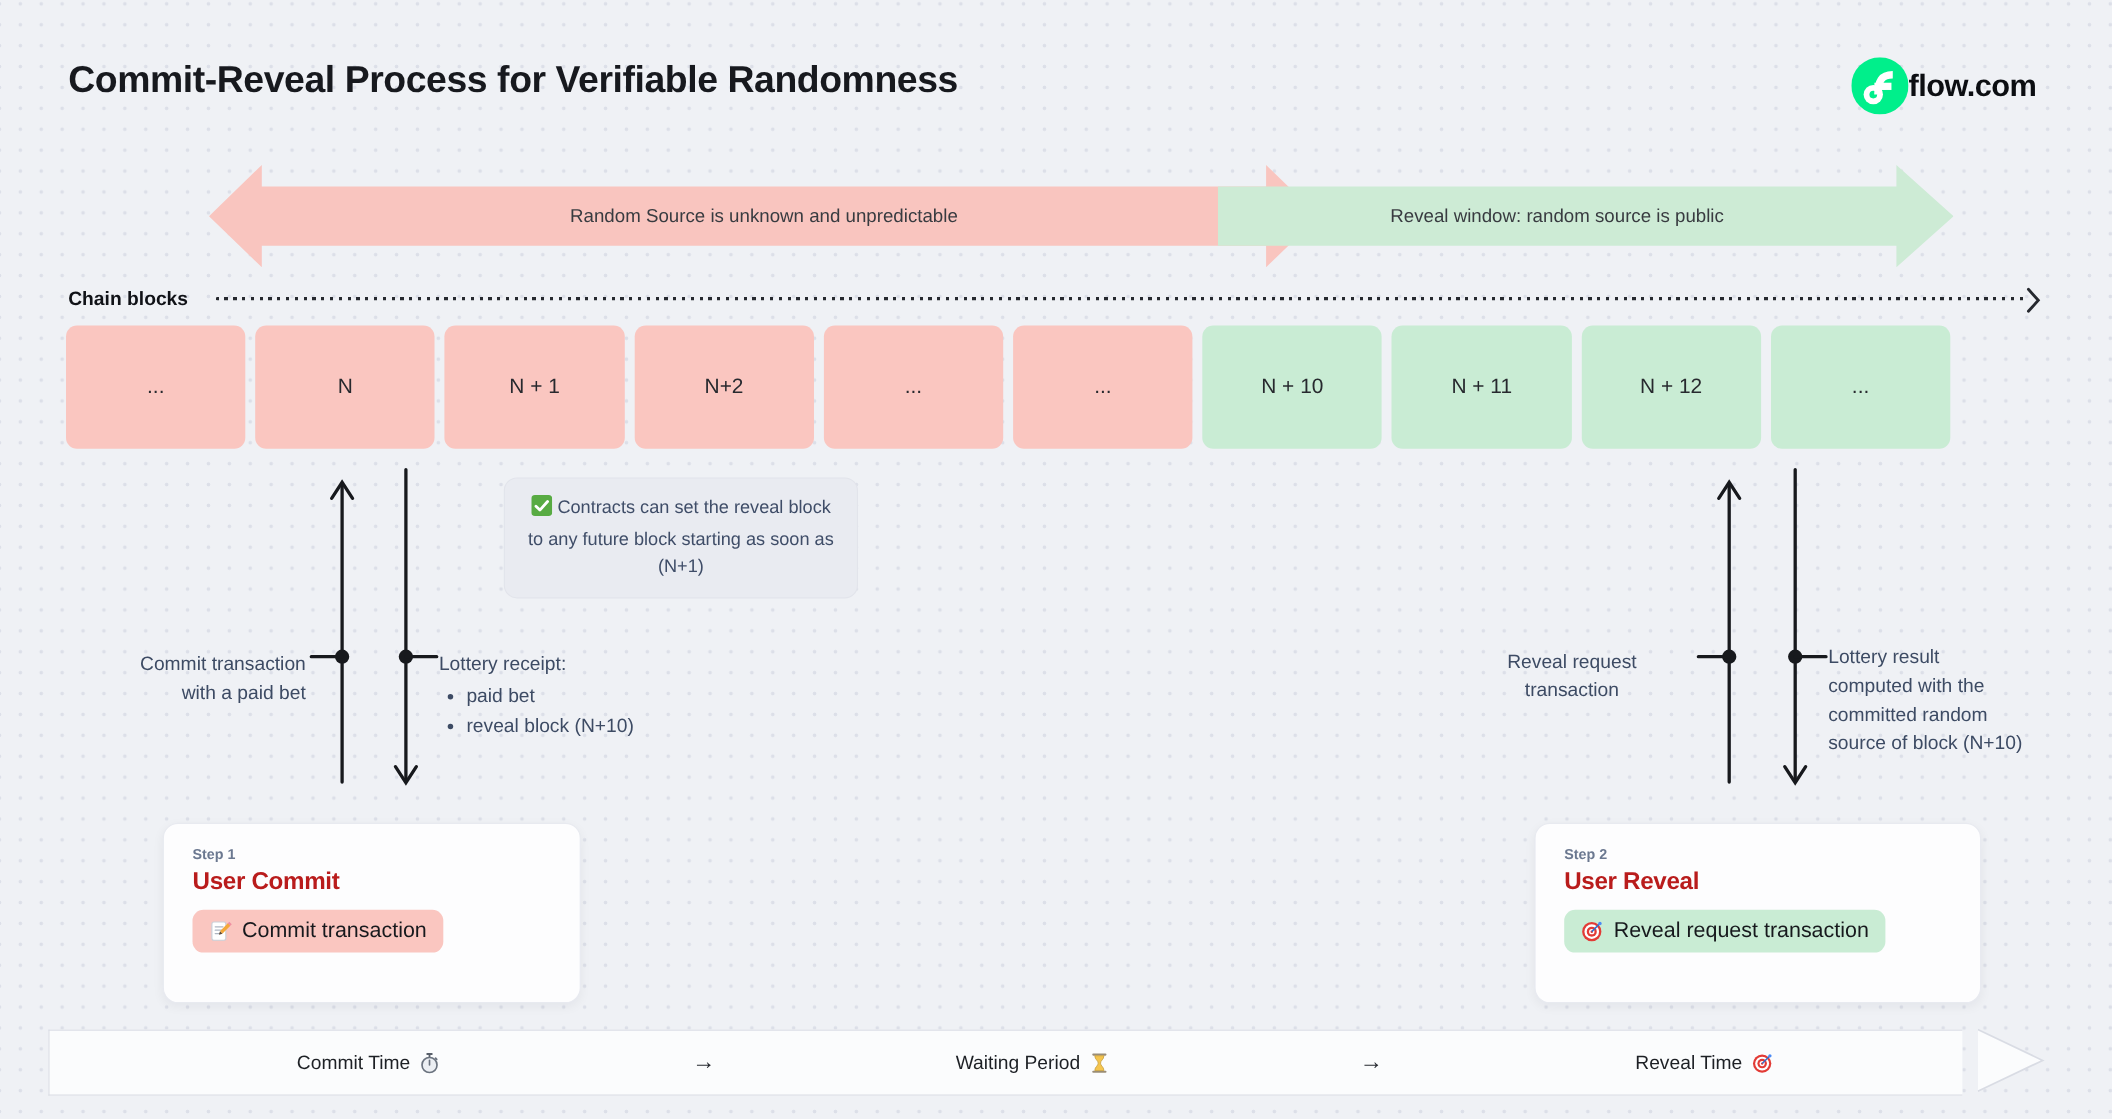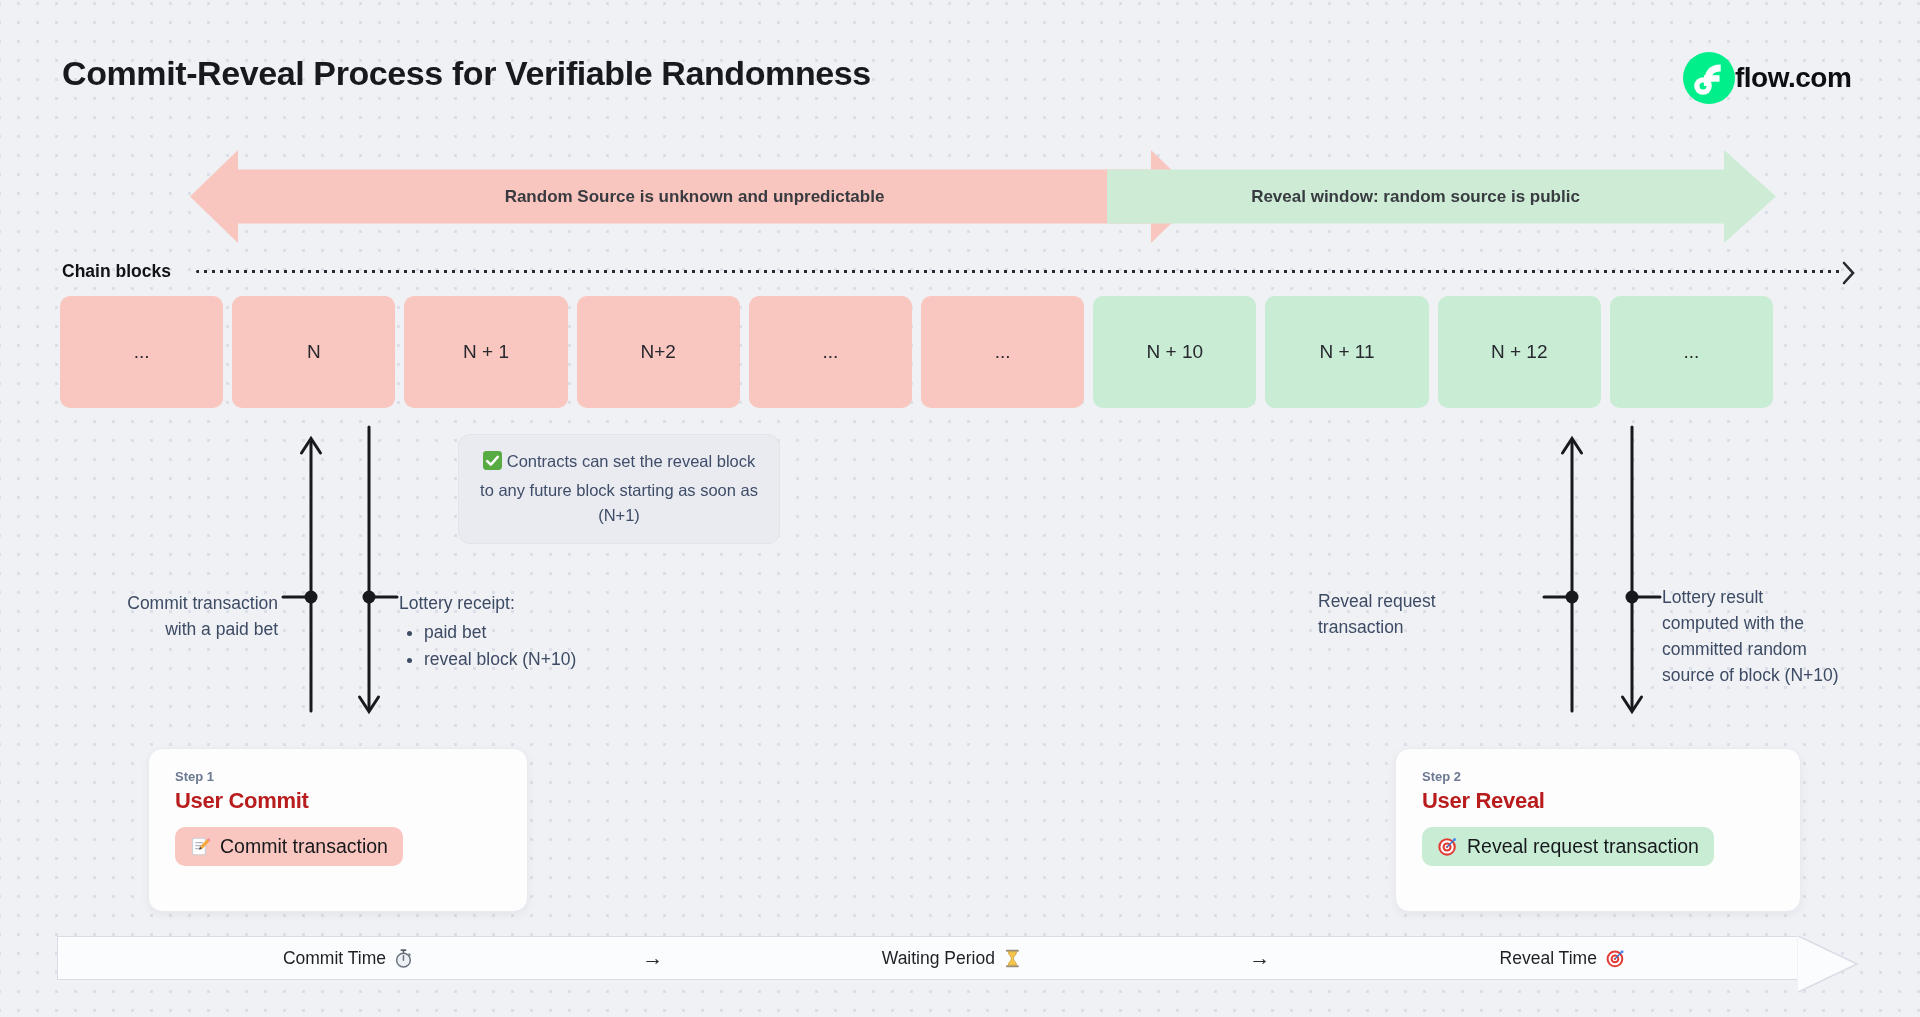--- a/index.html
+++ b/index.html
@@ -15,21 +15,21 @@
     background-image:radial-gradient(circle, var(--dot) 1.5px, transparent 1.9px);
     background-size:19px 19px;background-position:9px 13px;color:var(--ink);
   }
   .page-title{position:absolute;left:62px;top:54px;font-size:34px;font-weight:bold;
     letter-spacing:-0.4px;color:#17191e;}
   .brand{position:absolute;left:1683px;top:52px;display:flex;align-items:center;cursor:pointer;}
   .brand-name{font-size:28px;font-weight:bold;color:#0c0e12;letter-spacing:-0.5px;}
 
   
   .phase{position:absolute;top:150px;height:93px;display:flex;align-items:center;
-    justify-content:center;font-size:17px;color:#383b40;font-weight:bold;}
+    justify-content:center;font-size:17px;color:#383b40;}
   .phase.pink{left:190px;width:913px;background:var(--pinkArrow);padding:0 48px;
     clip-path:polygon(0 50%,48px 0,48px 21%,calc(100% - 48px) 21%,calc(100% - 48px) 0,100% 50%,
       calc(100% - 48px) 100%,calc(100% - 48px) 79%,48px 79%,48px 100%);}
   .phase.green{left:1107px;width:617px;background:var(--greenArrow);padding:0 52px 0 0;
     clip-path:polygon(0 21%,calc(100% - 52px) 21%,calc(100% - 52px) 0,100% 50%,
       calc(100% - 52px) 100%,calc(100% - 52px) 79%,0 79%);}
 
   
   .chain-label{position:absolute;left:62px;top:261px;font-size:17.5px;font-weight:bold;color:#101217;}
   .dotline{position:absolute;left:196px;top:270px;width:1645px;height:3px;border-radius:2px;
@@ -54,36 +54,36 @@
   .vflow path,.vflow circle{stroke:var(--line);}
   .vflow path{stroke-width:3;fill:none;stroke-linecap:round;}
   .vflow circle{fill:var(--line);stroke-width:0;}
 
   .flow-label{position:absolute;font-size:17.5px;color:#3d4b64;line-height:26px;}
   .flow-label div{white-space:nowrap;}
   .lbl-commit{left:66px;top:590px;width:212px;text-align:right;}
   .lbl-receipt{left:399px;top:590px;}
   .lbl-receipt ul{margin:3px 0 0 10px;padding-left:15px;}
   .lbl-receipt li{margin:1px 0;}
-  .lbl-reveal-req{left:1318px;top:588px;width:222px;text-align:left;}
+  .lbl-reveal-req{left:1318px;top:588px;width:222px;text-align:center;}
   .lbl-result{left:1662px;top:584px;width:225px;}
 
   
   .card{position:absolute;background:var(--cardBg);border:1px solid #e8eaf0;border-radius:14px;
     box-shadow:0 3px 10px rgba(20,24,40,.05);padding:20px 26px;box-sizing:border-box;height:164px;}
   .card1{left:148px;top:748px;width:380px;}
   .card2{left:1395px;top:748px;width:406px;}
   .kicker{font-size:13px;font-weight:bold;color:var(--muted);}
   .card-title{font-size:22px;font-weight:bold;color:#b91c1c;margin-top:4px;letter-spacing:-0.3px;}
   .pill{display:inline-flex;align-items:center;gap:9px;margin-top:13px;border-radius:10px;
     padding:8px 15px;font-size:19.5px;color:#17191d;}
   .pill.pink{background:var(--pink);} .pill.green{background:var(--green);}
 
   
-  .timeline{position:absolute;left:57px;top:936px;width:1740px;height:44px;background:var(--barBg);
+  .timeline{position:absolute;left:44px;top:936px;width:1740px;height:60px;background:var(--barBg);
     border:1.5px solid var(--barBorder);border-right:none;box-sizing:border-box;}
   .t-item{position:absolute;top:50%;transform:translate(-50%,-50%);display:flex;align-items:center;
     gap:8px;font-size:17.5px;color:#1d2025;white-space:nowrap;}
   .t-arrow{font-size:21px;color:#26292f;}
   .timeline-chevron{position:absolute;left:1798px;top:935px;}
 
   .icon{display:inline-flex;align-items:center;}
 </style>
 </head>
 <body>

